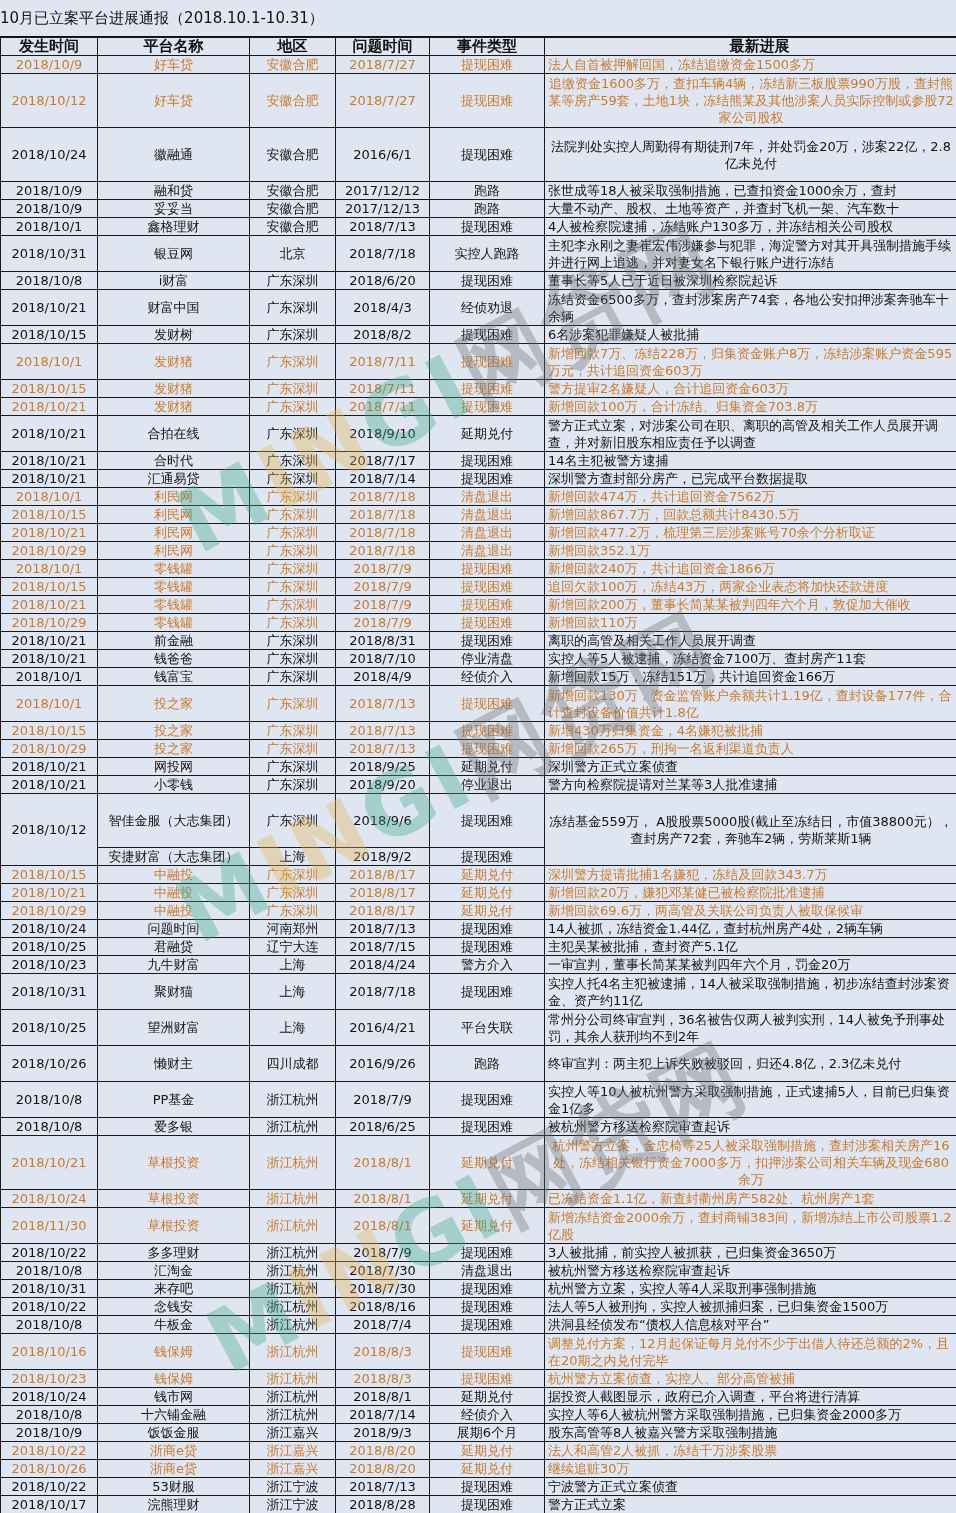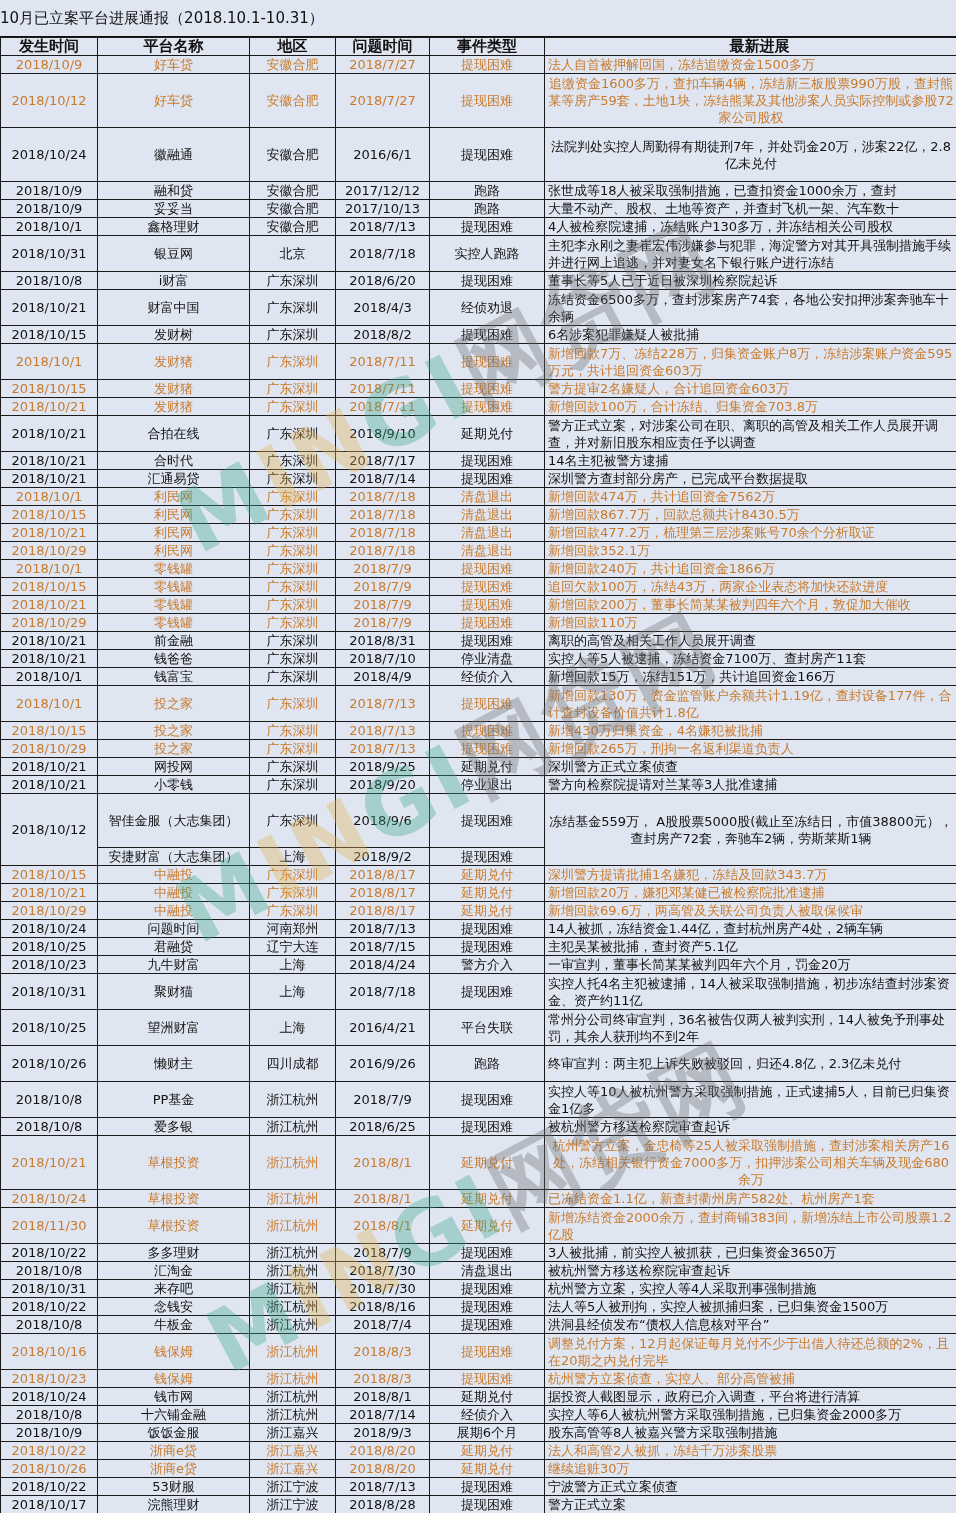--- a/index.html
+++ b/index.html
@@ -79,21 +79,21 @@
           <td>融和贷</td>
           <td>安徽合肥</td>
           <td>2017/12/12</td>
           <td>跑路</td>
           <td class="prog">张世成等18人被采取强制措施，已查扣资金1000余万，查封</td>
         </tr>
         <tr class="r1">
           <td>2018/10/9</td>
           <td>妥妥当</td>
           <td>安徽合肥</td>
-          <td>2017/10/13</td>
+          <td>2017/12/13</td>
           <td>跑路</td>
           <td class="prog">大量不动产、股权、土地等资产，并查封飞机一架、汽车数十</td>
         </tr>
         <tr class="r1">
           <td>2018/10/1</td>
           <td>鑫格理财</td>
           <td>安徽合肥</td>
           <td>2018/7/13</td>
           <td>提现困难</td>
           <td class="prog">4人被检察院逮捕，冻结账户130多万，并冻结相关公司股权</td>

